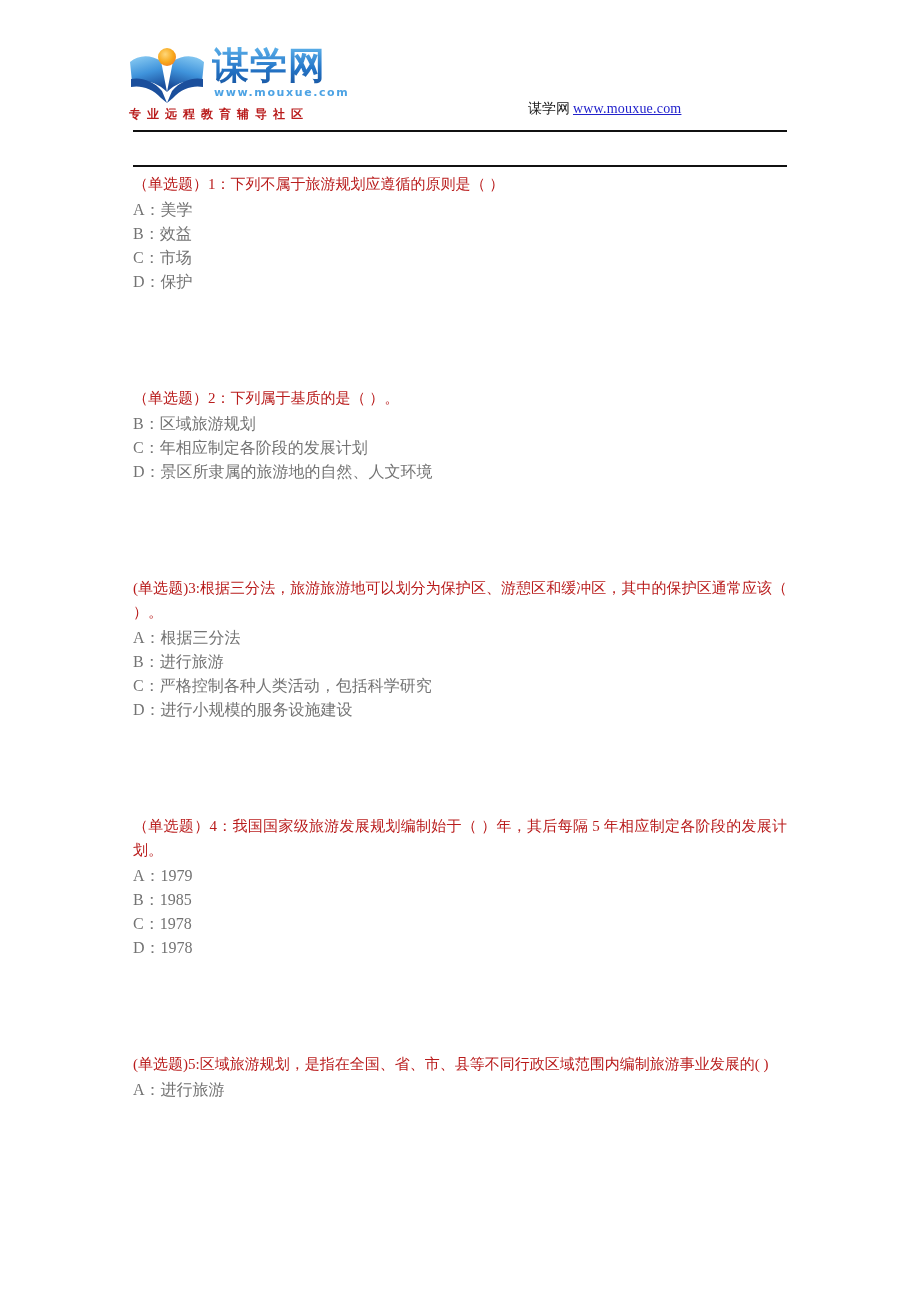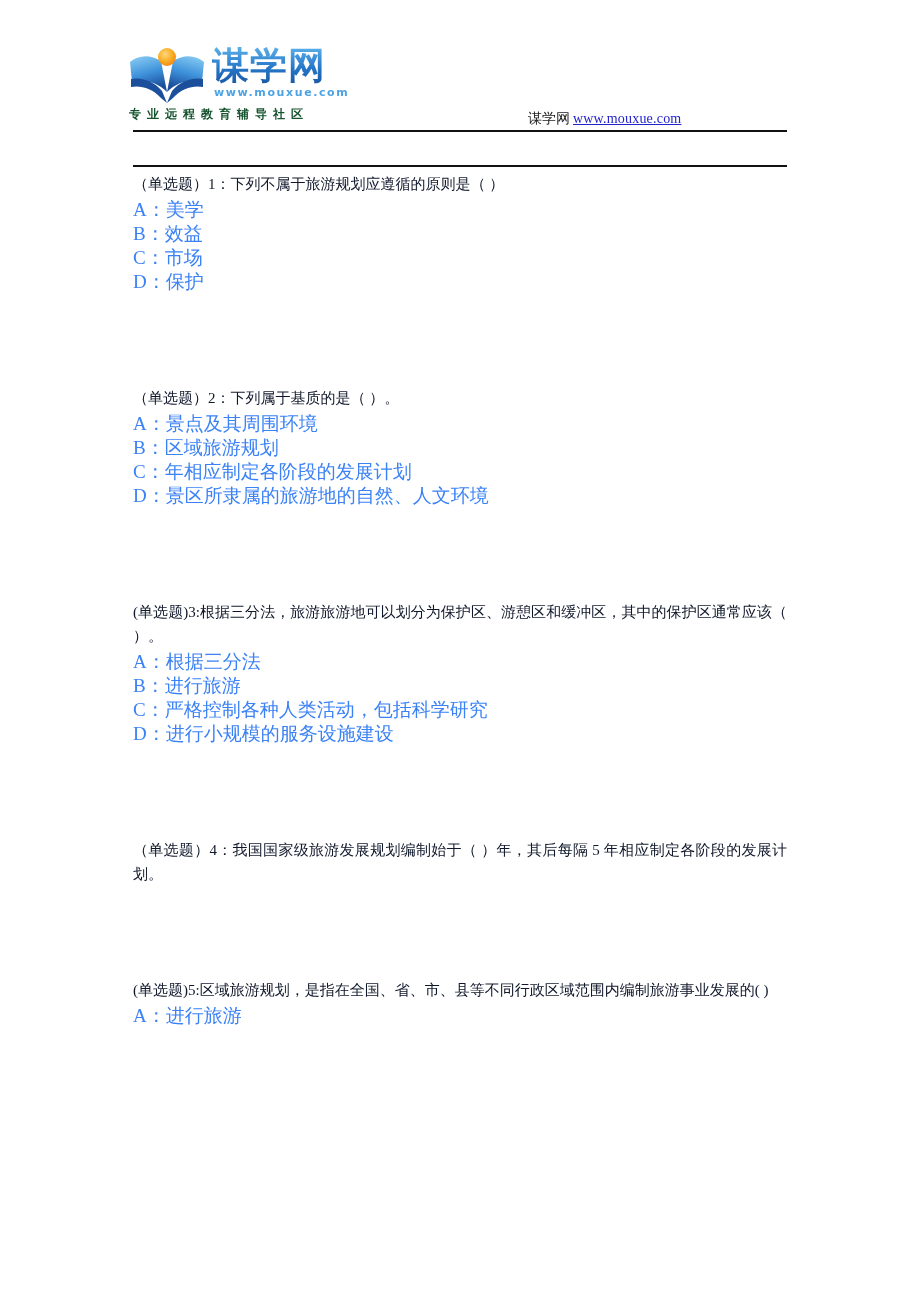--- a/index.html
+++ b/index.html
@@ -83,28 +83,28 @@
   }
 
   .logo-tagline {
     position: absolute;
     left: 1px;
     top: 62px;
     font-family: "DejaVu Sans", "Liberation Sans", sans-serif;
     font-size: 12px;
     font-weight: bold;
     letter-spacing: 6px;
-    color: #14532d;
+    color: #b91c1c;
     white-space: nowrap;
   }
 
   .header-right {
     position: absolute;
     left: 528px;
-    top: 110px;
+    top: 100px;
     font-size: 14px;
     line-height: 18px;
     white-space: nowrap;
     color: #1a1a1a;
   }
   .header-right .site-name {
     font-family: "Liberation Serif", serif;
     font-size: 14px;
   }
   .header-right .site-url {
@@ -140,33 +140,33 @@
   .question-block:last-child {
     margin-bottom: 2px;
   }
 
   .q-stem {
     font-size: 15px;
     line-height: 24px;
     text-align: justify;
     text-justify: inter-ideograph;
     margin: 0 0 2px 0;
-    color: #0f172a;
+    color: #b91c1c;
   }
 
   .q-options {
     margin: 0;
     padding: 0;
     list-style: none;
   }
 
   .q-option {
-    font-size: 19px;
+    font-size: 16px;
     line-height: 24px;
-    color: #3b82f6;
+    color: #737373;
     white-space: nowrap;
   }
 </style>
 </head>
 <body>
 
 <div class="page">
 
   <div class="header">
 
@@ -223,39 +223,44 @@
         <li class="q-option">A：美学</li>
         <li class="q-option">B：效益</li>
         <li class="q-option">C：市场</li>
         <li class="q-option">D：保护</li>
       </ul>
     </div>
 
     <div class="question-block">
       <p class="q-stem">（单选题）2：下列属于基质的是（  ）。</p>
       <ul class="q-options">
-        <li class="q-option">A：景点及其周围环境</li>
         <li class="q-option">B：区域旅游规划</li>
         <li class="q-option">C：年相应制定各阶段的发展计划</li>
         <li class="q-option">D：景区所隶属的旅游地的自然、人文环境</li>
       </ul>
     </div>
 
     <div class="question-block">
       <p class="q-stem">(单选题)3:根据三分法，旅游旅游地可以划分为保护区、游憩区和缓冲区，其中的保护区通常应该（  ）。</p>
       <ul class="q-options">
         <li class="q-option">A：根据三分法</li>
         <li class="q-option">B：进行旅游</li>
         <li class="q-option">C：严格控制各种人类活动，包括科学研究</li>
         <li class="q-option">D：进行小规模的服务设施建设</li>
       </ul>
     </div>
 
     <div class="question-block">
       <p class="q-stem">（单选题）4：我国国家级旅游发展规划编制始于（  ）年，其后每隔 5 年相应制定各阶段的发展计划。</p>
+      <ul class="q-options">
+        <li class="q-option">A：1979</li>
+        <li class="q-option">B：1985</li>
+        <li class="q-option">C：1978</li>
+        <li class="q-option">D：1978</li>
+      </ul>
     </div>
 
     <div class="question-block">
       <p class="q-stem">(单选题)5:区域旅游规划，是指在全国、省、市、县等不同行政区域范围内编制旅游事业发展的( )</p>
       <ul class="q-options">
         <li class="q-option">A：进行旅游</li>
       </ul>
     </div>
 
   </div>

